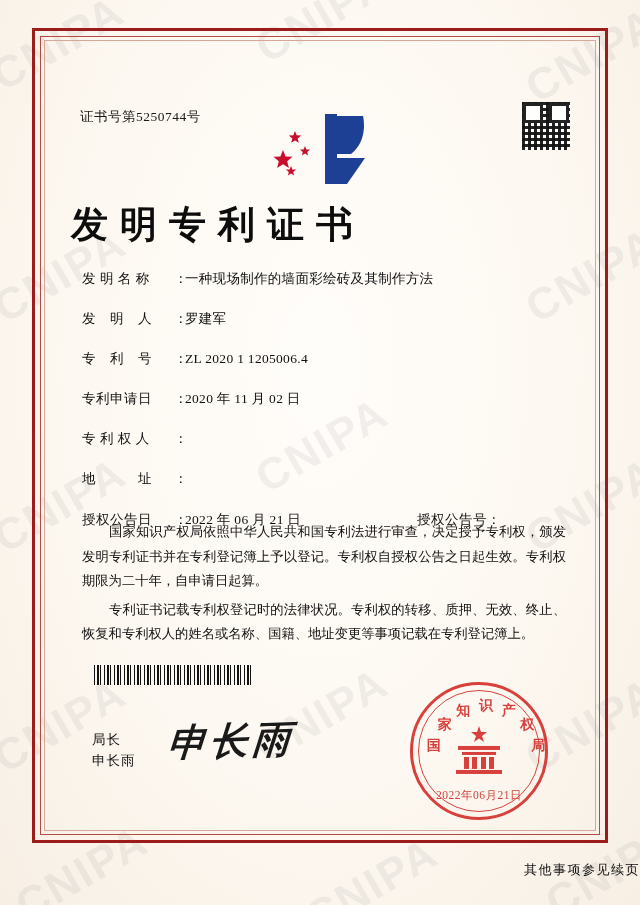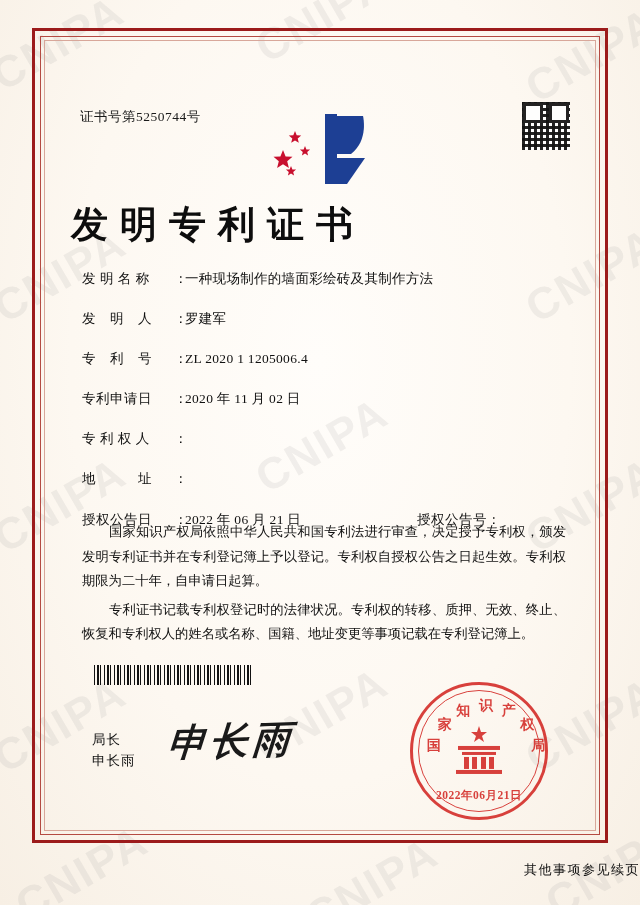--- a/index.html
+++ b/index.html
@@ -256,21 +256,21 @@
     font-family: "Liberation Serif", serif;
   }
   .seal-date {
     position: absolute;
     left: 0;
     right: 0;
     bottom: 14px;
     text-align: center;
     font-size: 11.5px;
     color: #d2231f;
-    font-weight: bold;
+    font-weight: normal;
     letter-spacing: 0.5px;
   }
   .seal-emblem {
     position: absolute;
     left: 50%;
     top: 50%;
     transform: translate(-50%, -52%);
     width: 62px;
     height: 52px;
   }

